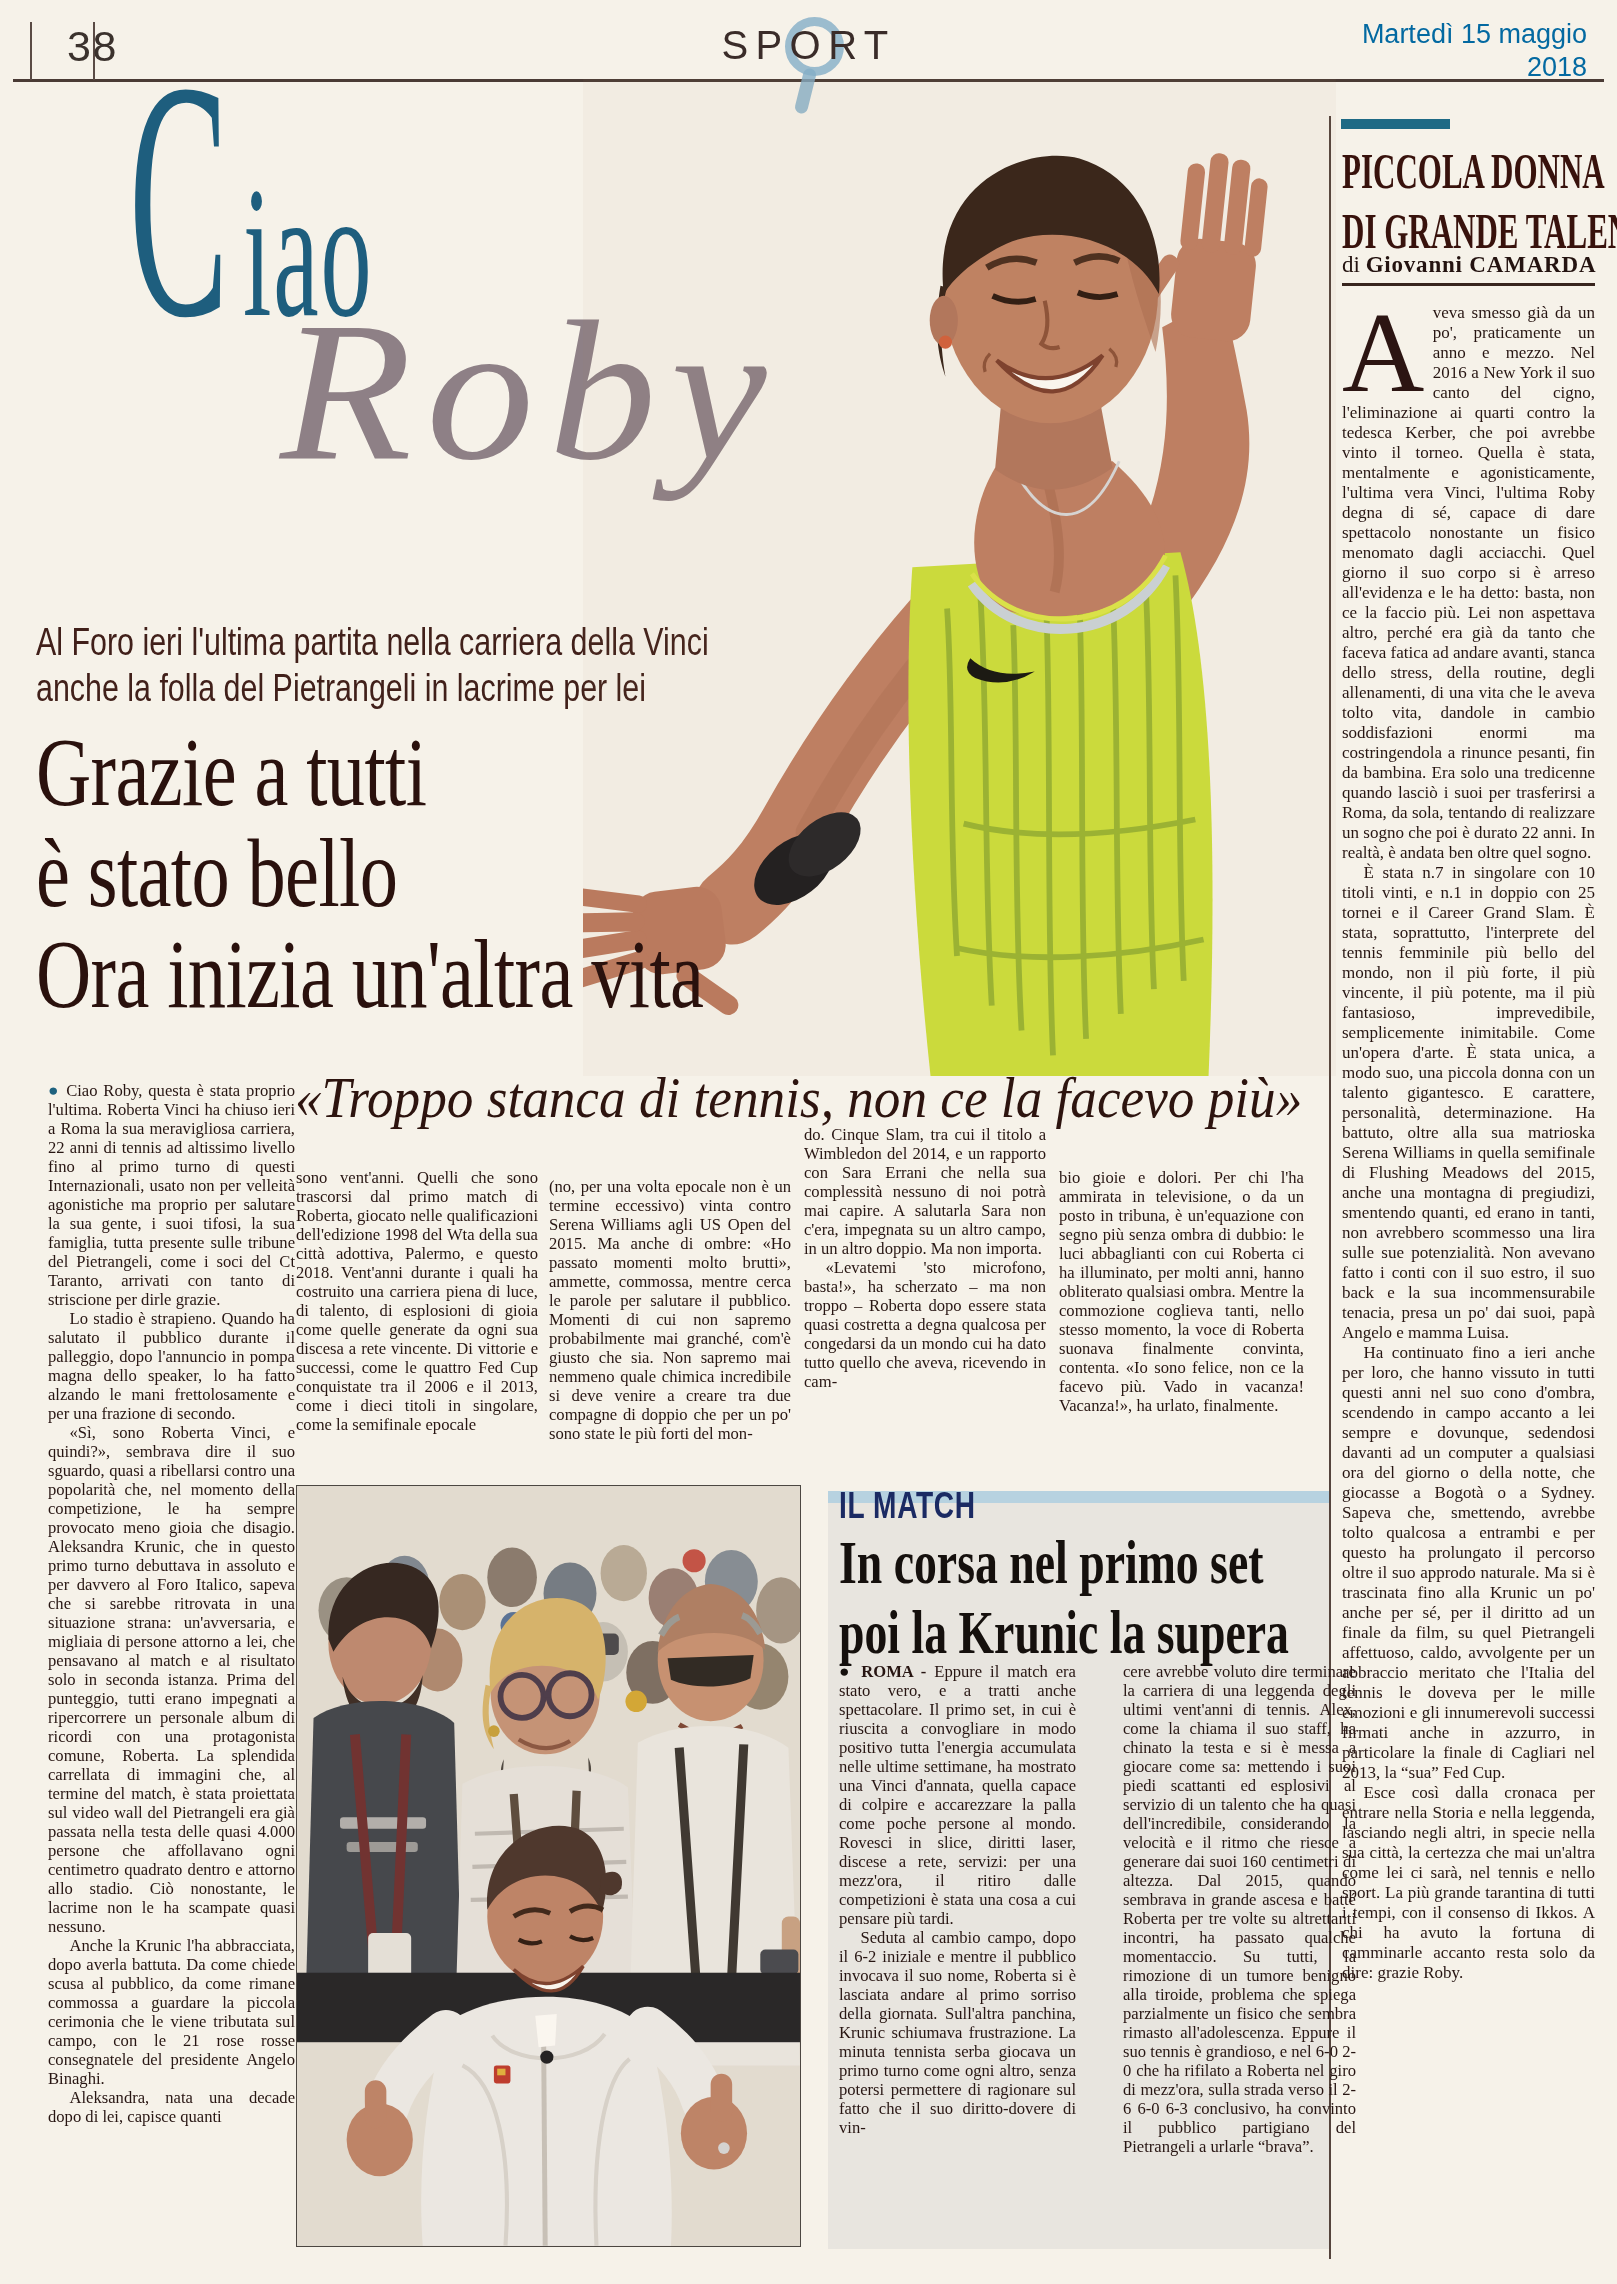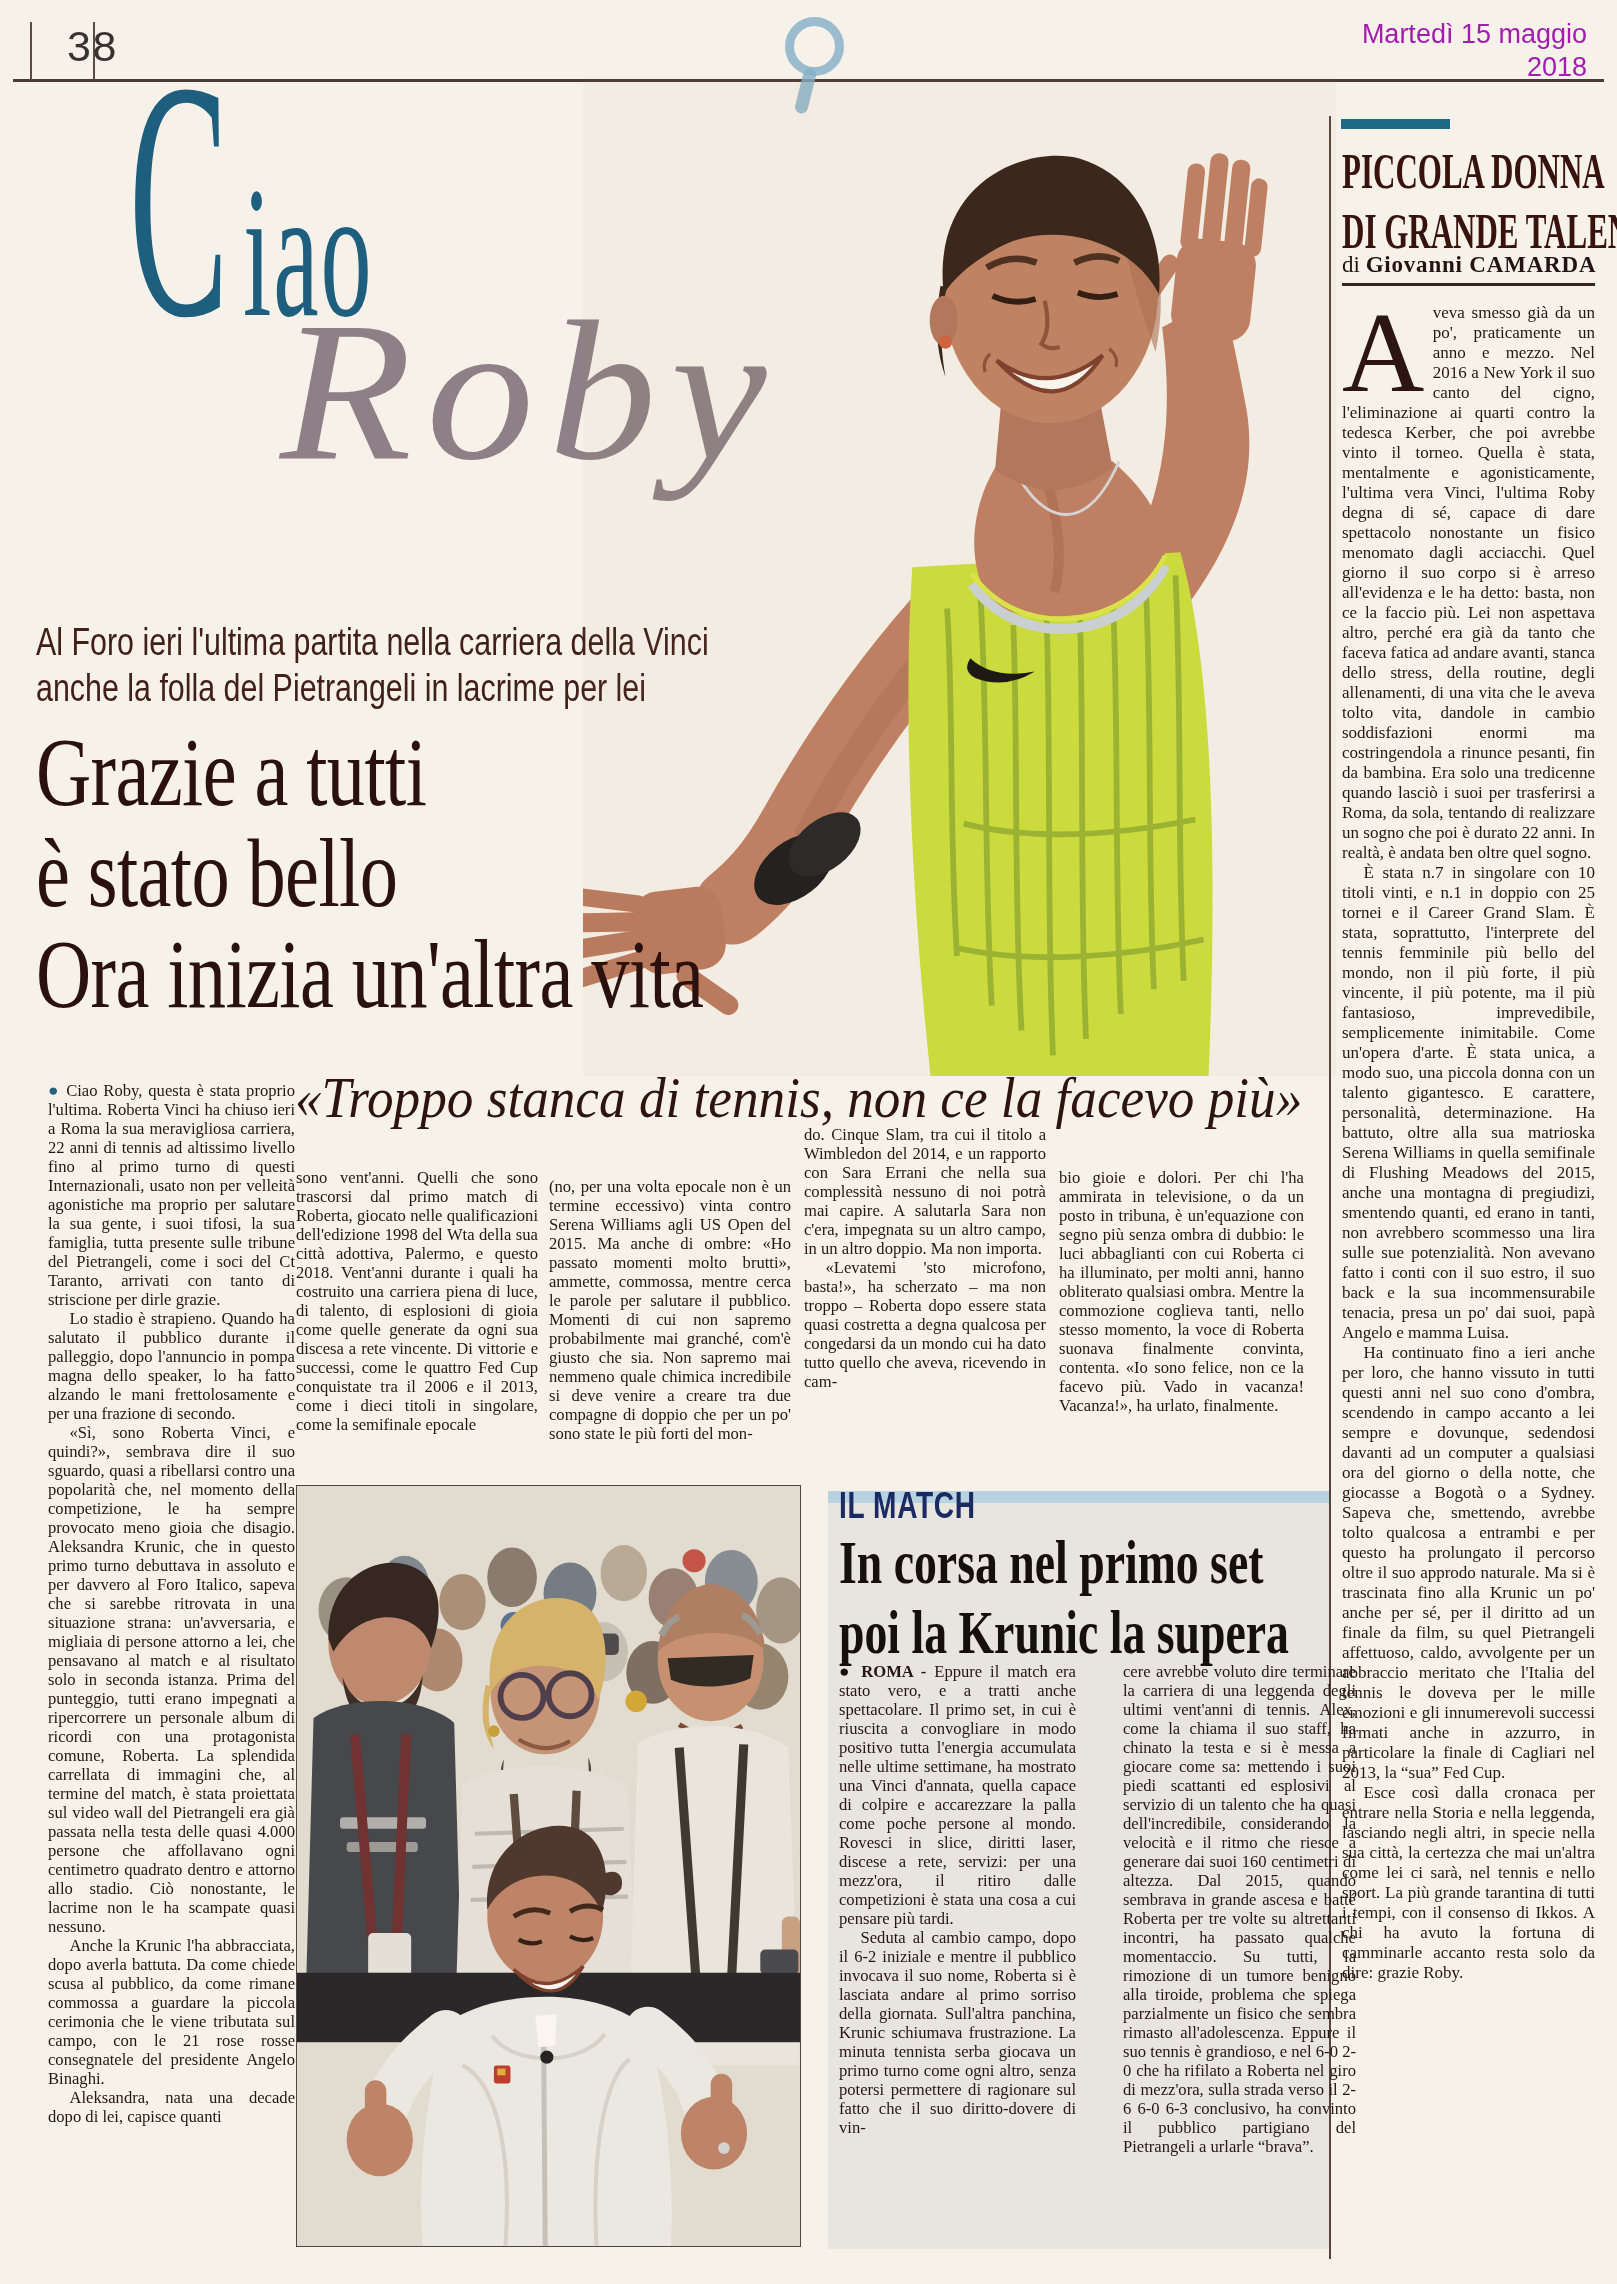--- a/index.html
+++ b/index.html
@@ -9,21 +9,21 @@
   
   .hdr-rule{left:13.2px;top:79px;width:1591px;height:2.5px;background:#4a3b35;}
   .pn-tick{top:21.5px;width:1.7px;height:58px;background:#5a4b45;}
   .page-num{left:38px;top:21.5px;font-family:"Liberation Sans",sans-serif;font-weight:300;
             font-size:43px;color:#3b322d;letter-spacing:1.7px;margin-left:29px;}
   .sport{left:0;top:23px;width:1617px;text-align:center;font-family:"Liberation Sans",sans-serif;
          font-size:40px;font-weight:400;letter-spacing:7.4px;color:#3a2c29;}
   .sport-ring{left:785px;top:16.6px;width:41px;height:41px;border:9px solid #85aec7;border-radius:50%;opacity:.8;}
   .sport-tail{left:799px;top:68px;width:13.2px;height:46px;background:#85aec7;opacity:.8;transform:rotate(14deg);border-radius:6.6px;}
   .date{right:30px;top:18px;text-align:right;font-family:"Liberation Sans",sans-serif;font-weight:300;
-        font-size:27px;line-height:33px;color:#a21caf;}
+        font-size:27px;line-height:33px;color:#0369a1;}
   
   .title-c{left:129px;top:30px;font-size:339px;line-height:1;color:#1e5e7e;
            transform:scaleX(.44);transform-origin:left top;}
   .title-rest{left:243px;top:159px;font-size:186px;line-height:1;color:#1e5e7e;
            transform:scaleX(.55);transform-origin:left top;letter-spacing:3.3px;}
   .title-sub{left:280px;top:291px;font-size:200px;line-height:1;font-style:italic;color:#8e8086;
            letter-spacing:13.2px;transform:scaleX(1.08);transform-origin:left top;}
   
   .deck{left:36px;top:619px;font-family:"Liberation Sans",sans-serif;font-size:38px;line-height:46px;
         color:#41201a;white-space:nowrap;transform:scaleX(.80);transform-origin:left top;}
@@ -62,20 +62,21 @@
 <body>
 
 <div class="page">
 
   <div class="abs hdr-rule"></div>
   <div class="abs pn-tick" style="left:30px;"></div>
   <div class="abs pn-tick" style="left:93px;"></div>
   <div class="abs page-num">38</div>
   <div class="abs sport-ring"></div>
   <div class="abs sport-tail"></div>
+  <div class="abs sport">SPORT</div>
   <div class="abs date">
     <div>Martedì 15 maggio</div>
     <div>2018</div>
   </div>
 
   <div class="abs" style="left:583px;top:79px;width:753px;height:997px;z-index:1;">
     <svg viewBox="0 0 910 1205" width="753" height="997">
 
       <g fill="#bf7f62">
         <path d="M720 650 C790 560 815 480 802 400 C793 352 784 305 772 262 L700 300 C710 380 712 480 660 580 Z"></path>

